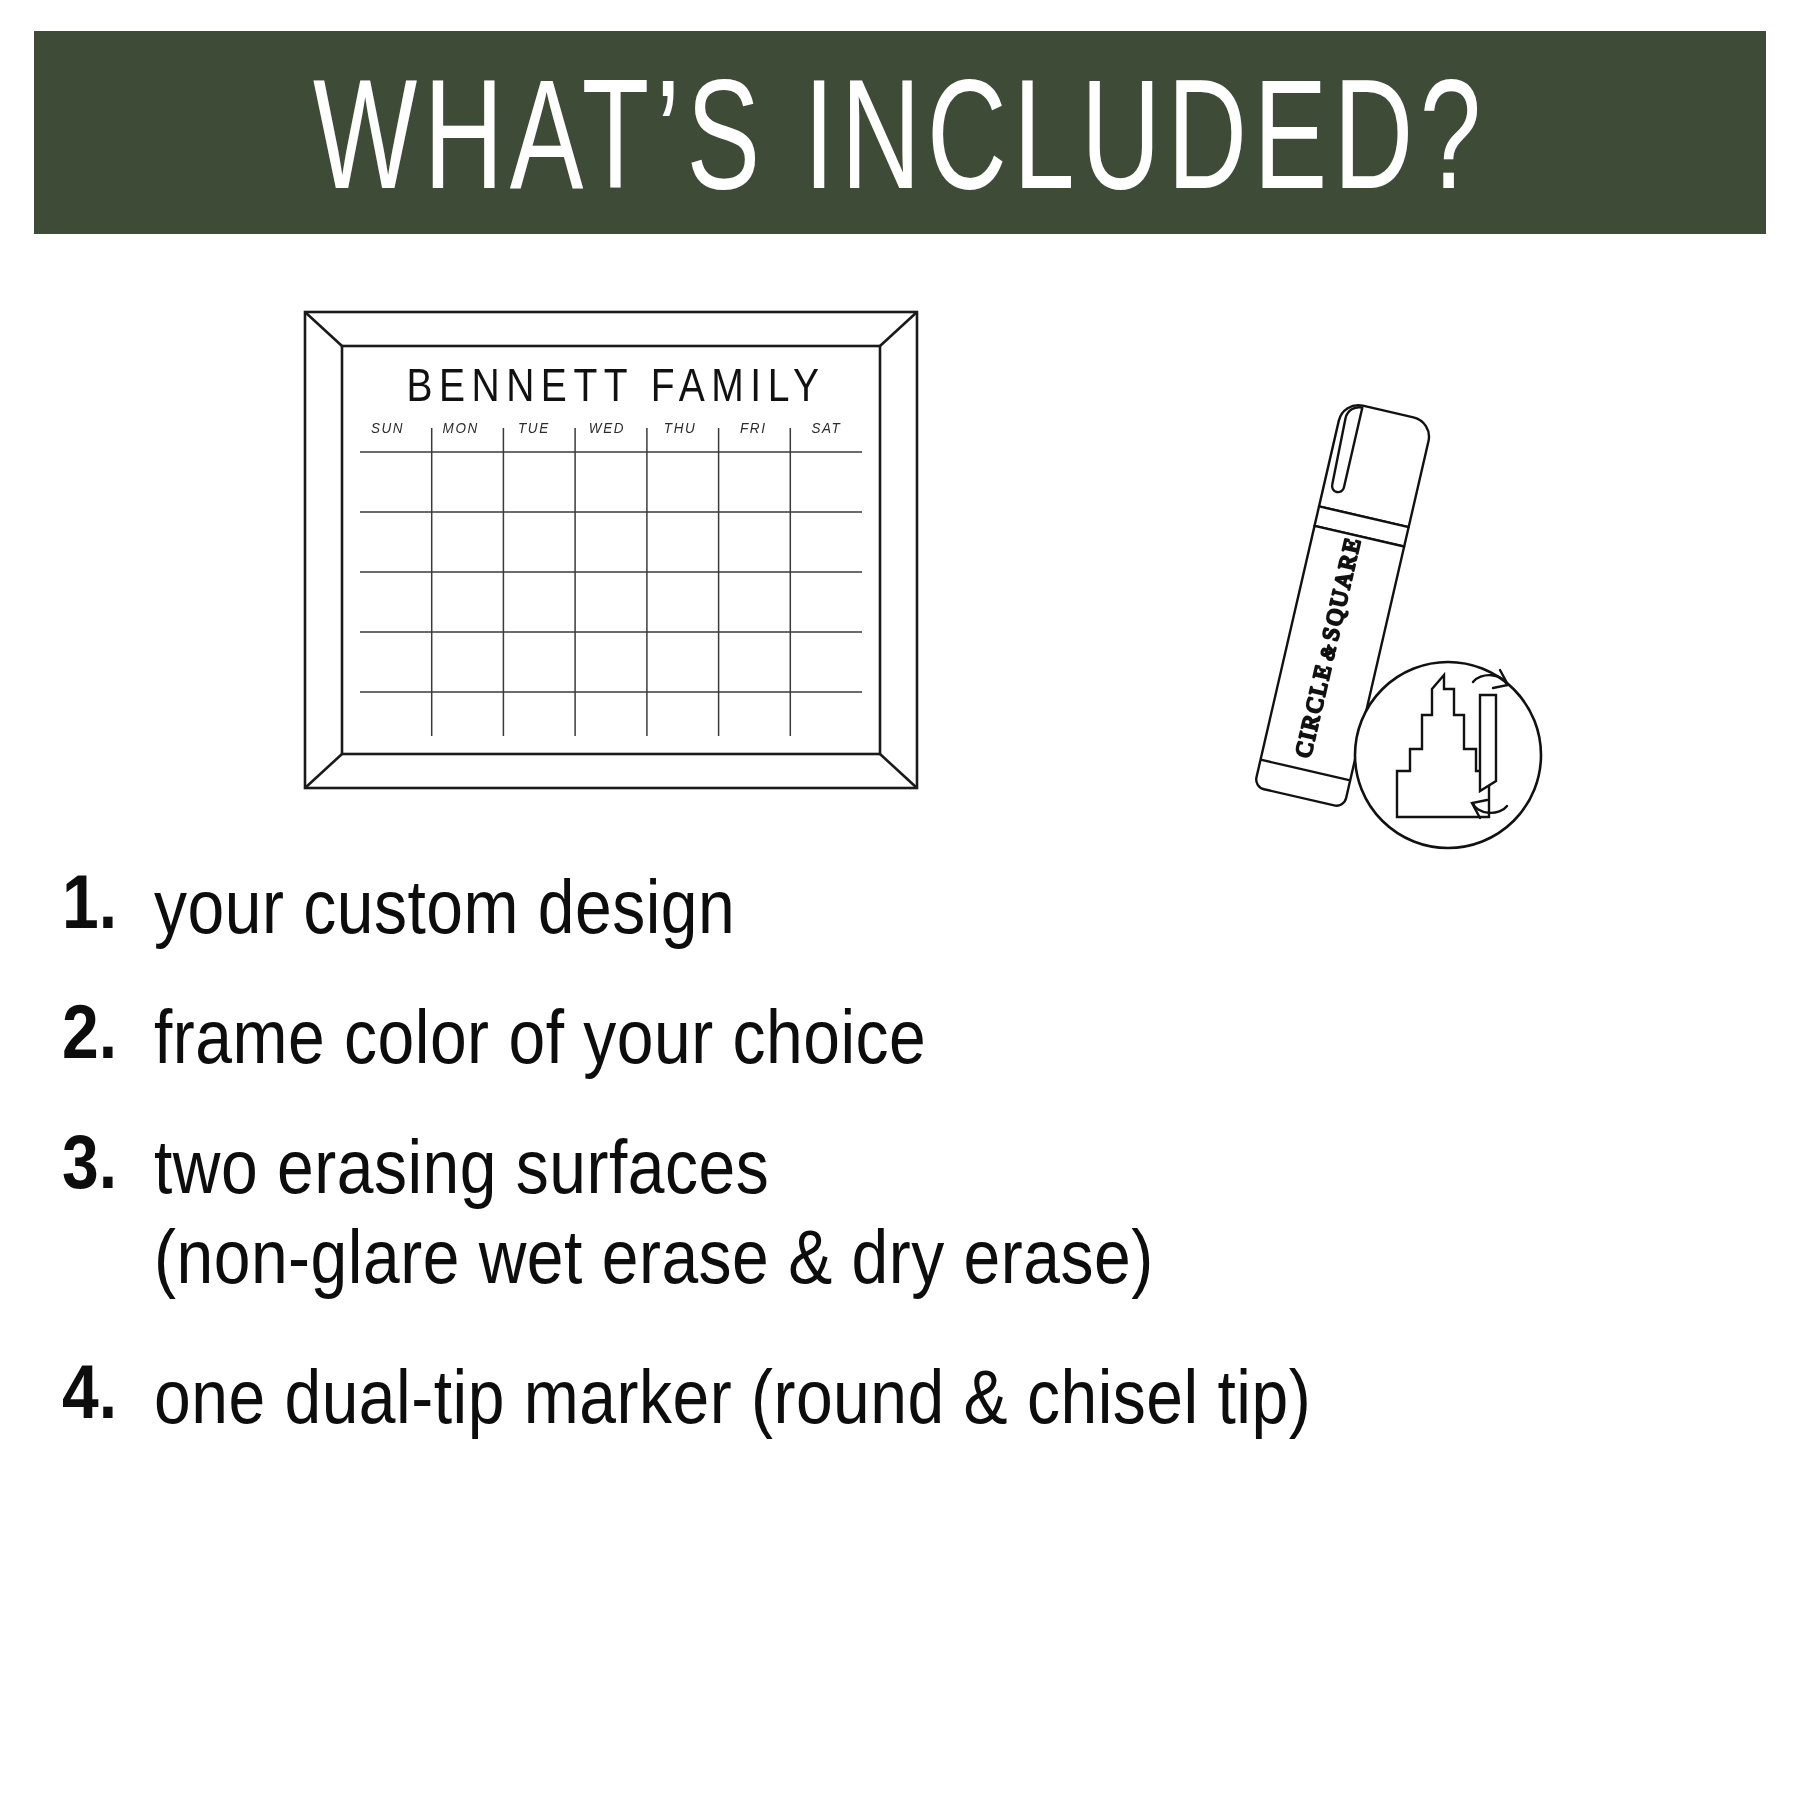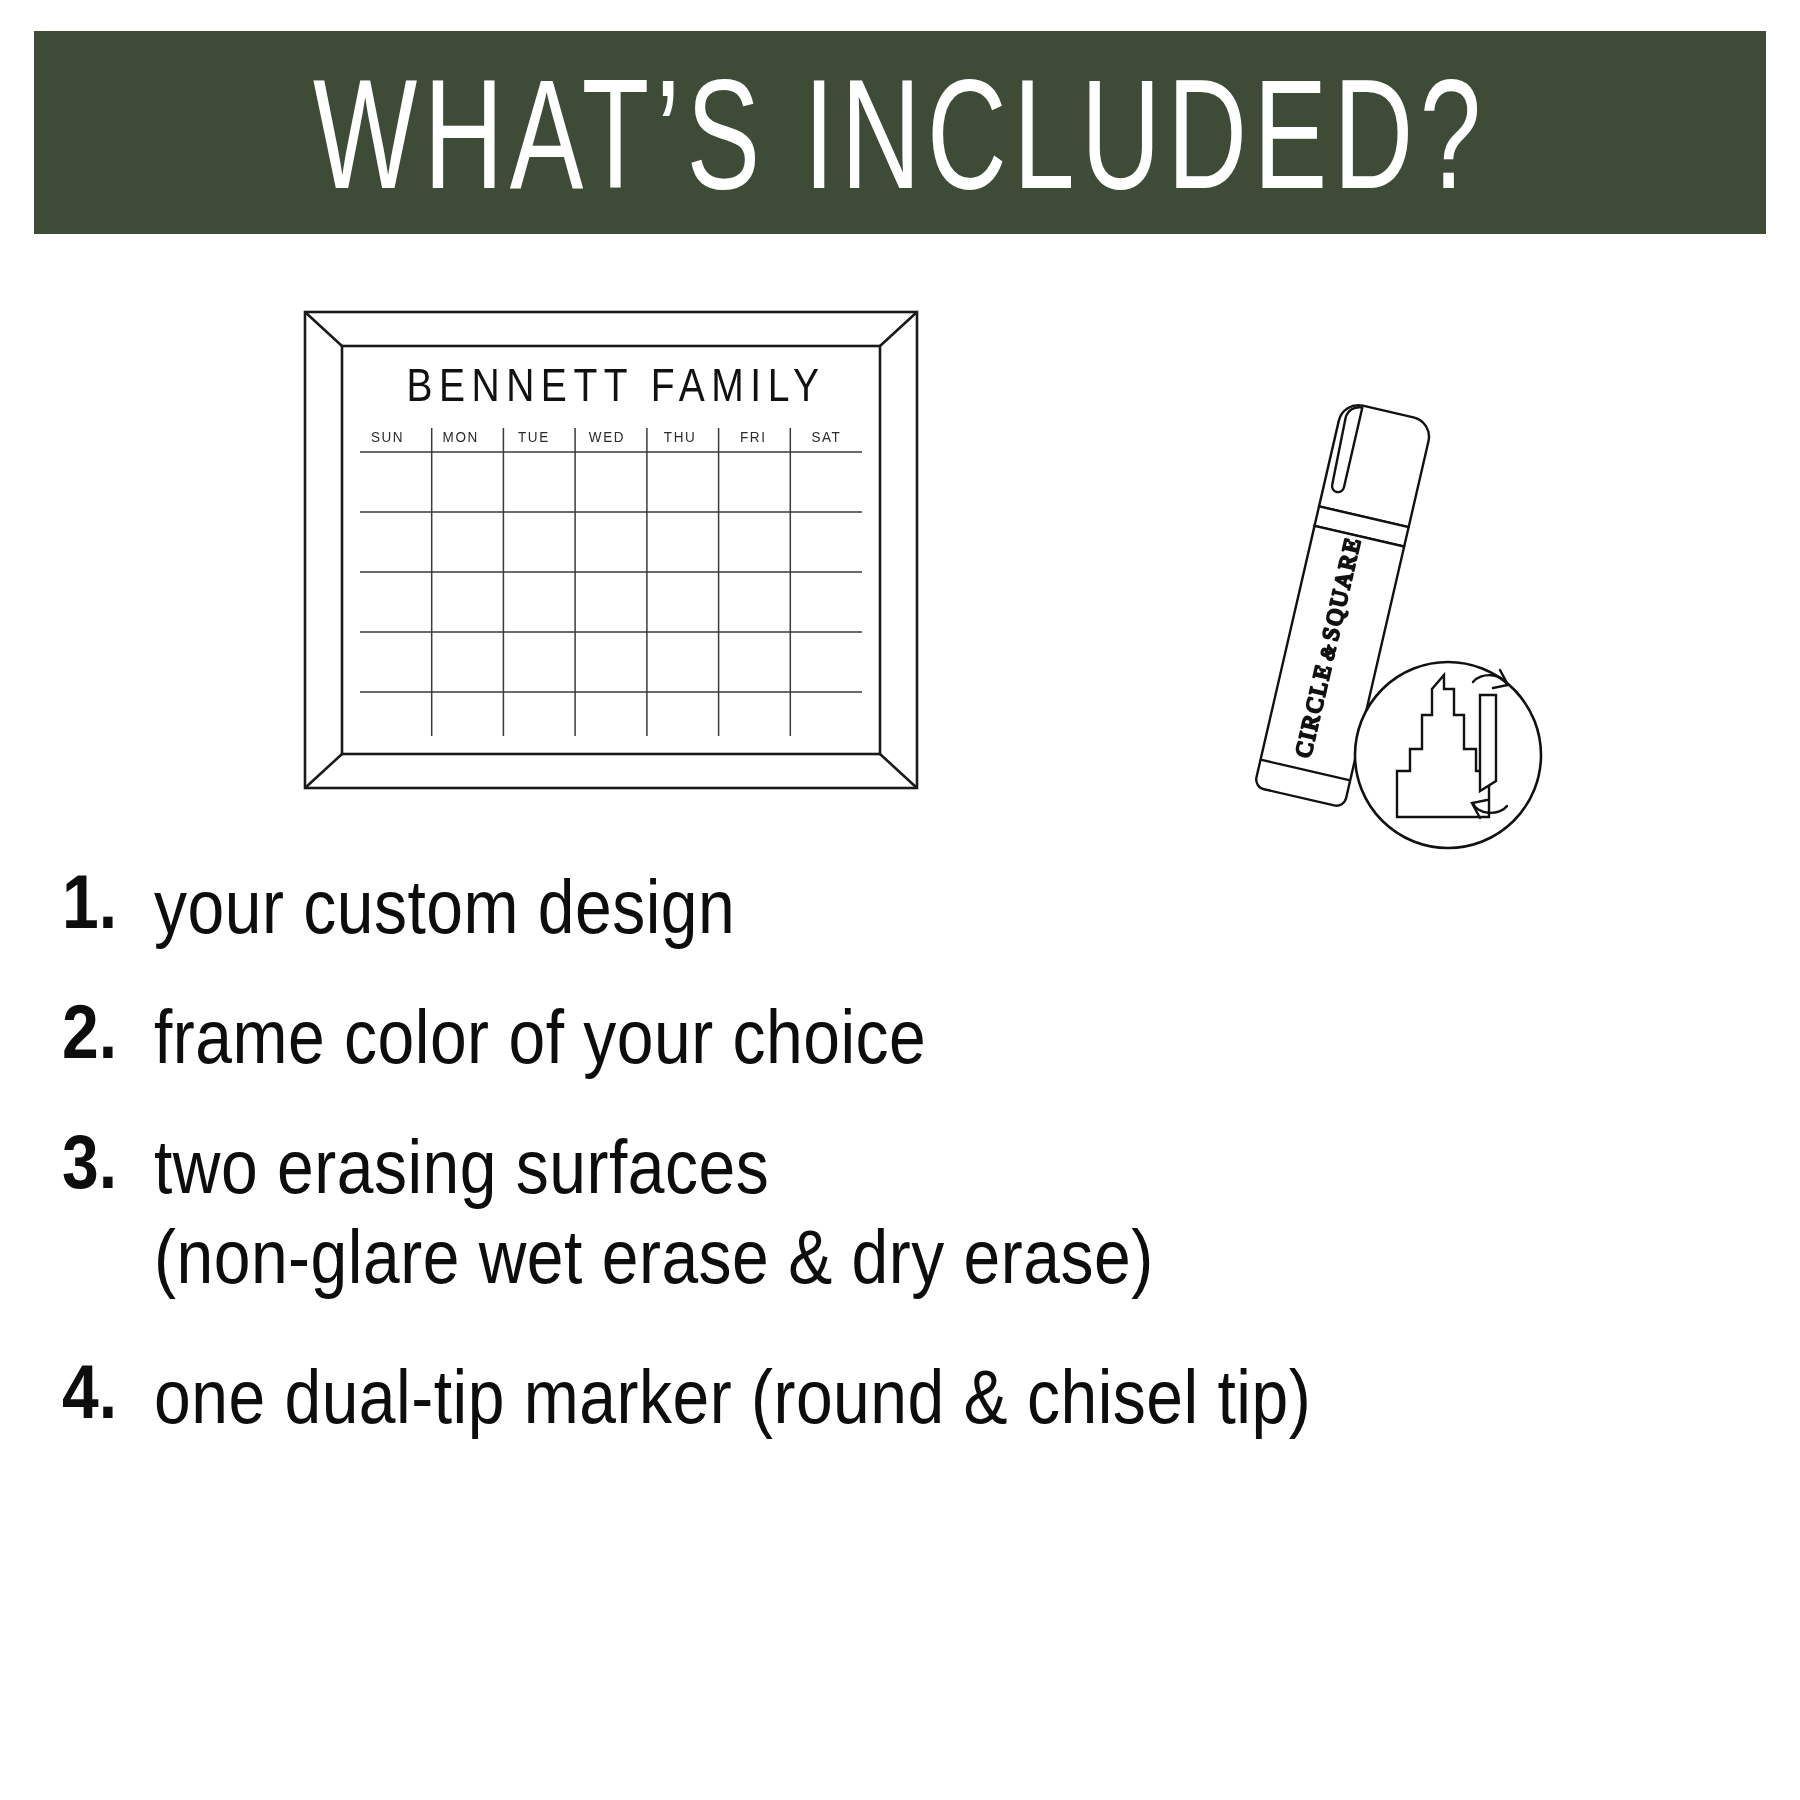--- a/index.html
+++ b/index.html
@@ -51,23 +51,24 @@
     letter-spacing:6.5px;
     color:#111111;
     font-weight:500;
     transform:scaleY(1.18);
     transform-origin:center top;
     white-space:nowrap;
     pointer-events:none;
   }
   .day-row{
     position:absolute;
-    left:55px; top:129px;
+    left:55px; top:120px;
     width:512px; height:24px;
     display:flex;
+    font-style:italic;
   }
   .day-cell{
     flex:1 1 0;
     text-align:center;
     font-family:"Liberation Sans Narrow","Liberation Sans",sans-serif;
     font-size:13.5px;
     letter-spacing:1.6px;
     color:#2b2b2b;
     transform:scaleY(1.12);
     transform-origin:center top;

